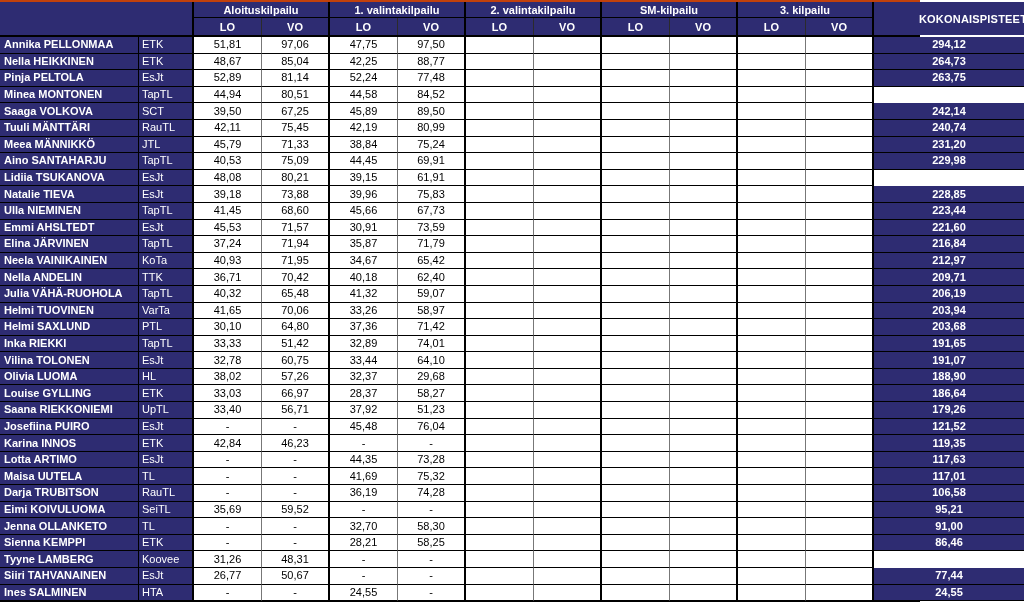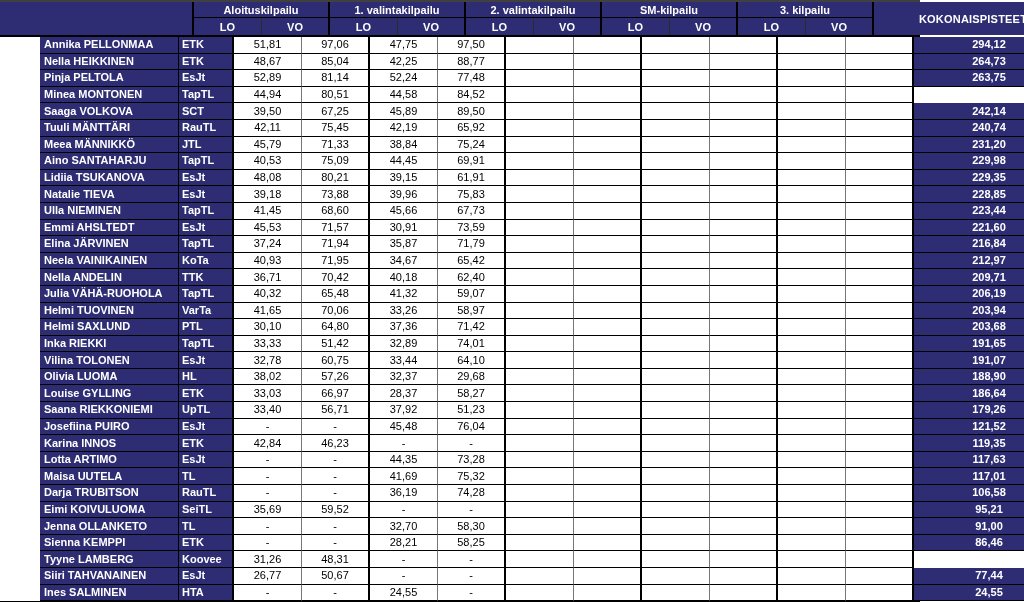--- a/index.html
+++ b/index.html
@@ -2,21 +2,21 @@
 <html><head>
 <meta charset="utf-8">
 <style>
   html,body{margin:0;padding:0;}
   body{
     width:1024px;height:602px;overflow:hidden;background:#fff;
     font-family:"Liberation Sans",sans-serif;
   }
   .table{
     width:920px;height:602px;box-sizing:border-box;
-    border-top:2px solid #404040;border-bottom:1px solid #000;
+    border-top:2px solid #c2410c;border-bottom:1px solid #000;
     display:flex;flex-direction:column;
   }
   .hdr{
     display:grid;
     grid-template-columns:139px 55px repeat(10,68px) 150px;
     grid-template-rows:16px 17px;
     height:35px;box-sizing:border-box;border-bottom:2px solid #000;
     background:#2E2C72;
   }
   .hcell{
@@ -28,33 +28,32 @@
   .group{grid-row:1;border-right:2px solid #000;border-bottom:1px solid #000;}
   .sub{grid-row:2;}
   .sub.lo{border-right:1px solid #2b2b2b;}
   .sub.vo{border-right:2px solid #000;text-align:center;}
   .totalhead{grid-row:1/3;grid-column:13;font-size:11px;letter-spacing:.2px;padding-left:48px;}
   .rows{flex:1 1 auto;display:flex;flex-direction:column;}
   .row{
     flex:1 1 0;display:grid;
     grid-template-columns:139px 55px repeat(10,68px) 150px;
     box-sizing:border-box;
-    margin-left:40px;
   }
   .cell{
     box-sizing:border-box;border-bottom:1px solid #000;
     display:flex;align-items:center;font-size:11px;
     white-space:nowrap;overflow:hidden;line-height:1;
   }
   .name{
     background:#2E2C72;color:#fff;font-weight:bold;
     padding-left:4px;border-right:1px solid #000;
   }
   .club{
-    background:#2E2C72;color:#fff;font-weight:bold;
+    background:#2E2C72;color:#fff;font-weight:normal;
     padding-left:3px;border-right:2px solid #000;
   }
   .score{
     background:#fff;color:#000;justify-content:center;
     border-right:1px solid #777;
   }
   .score.vo{border-right:2px solid #000;}
   .total{
     background:#2E2C72;color:#fff;font-weight:bold;justify-content:center;
   }
@@ -160,21 +159,21 @@
         <div class="cell score lo"></div>
         <div class="cell score vo"></div>
         <div class="cell total">242,14</div>
       </div>
       <div class="row">
         <div class="cell name">Tuuli MÄNTTÄRI</div>
         <div class="cell club">RauTL</div>
         <div class="cell score lo">42,11</div>
         <div class="cell score vo">75,45</div>
         <div class="cell score lo">42,19</div>
-        <div class="cell score vo">65,92</div>
+        <div class="cell score vo">80,99</div>
         <div class="cell score lo"></div>
         <div class="cell score vo"></div>
         <div class="cell score lo"></div>
         <div class="cell score vo"></div>
         <div class="cell score lo"></div>
         <div class="cell score vo"></div>
         <div class="cell total">240,74</div>
       </div>
       <div class="row">
         <div class="cell name">Meea MÄNNIKKÖ</div>
@@ -212,21 +211,20 @@
         <div class="cell score lo">48,08</div>
         <div class="cell score vo">80,21</div>
         <div class="cell score lo">39,15</div>
         <div class="cell score vo">61,91</div>
         <div class="cell score lo"></div>
         <div class="cell score vo"></div>
         <div class="cell score lo"></div>
         <div class="cell score vo"></div>
         <div class="cell score lo"></div>
         <div class="cell score vo"></div>
-        <div class="cell total">229,35</div>
       </div>
       <div class="row">
         <div class="cell name">Natalie TIEVA</div>
         <div class="cell club">EsJt</div>
         <div class="cell score lo">39,18</div>
         <div class="cell score vo">73,88</div>
         <div class="cell score lo">39,96</div>
         <div class="cell score vo">75,83</div>
         <div class="cell score lo"></div>
         <div class="cell score vo"></div>

